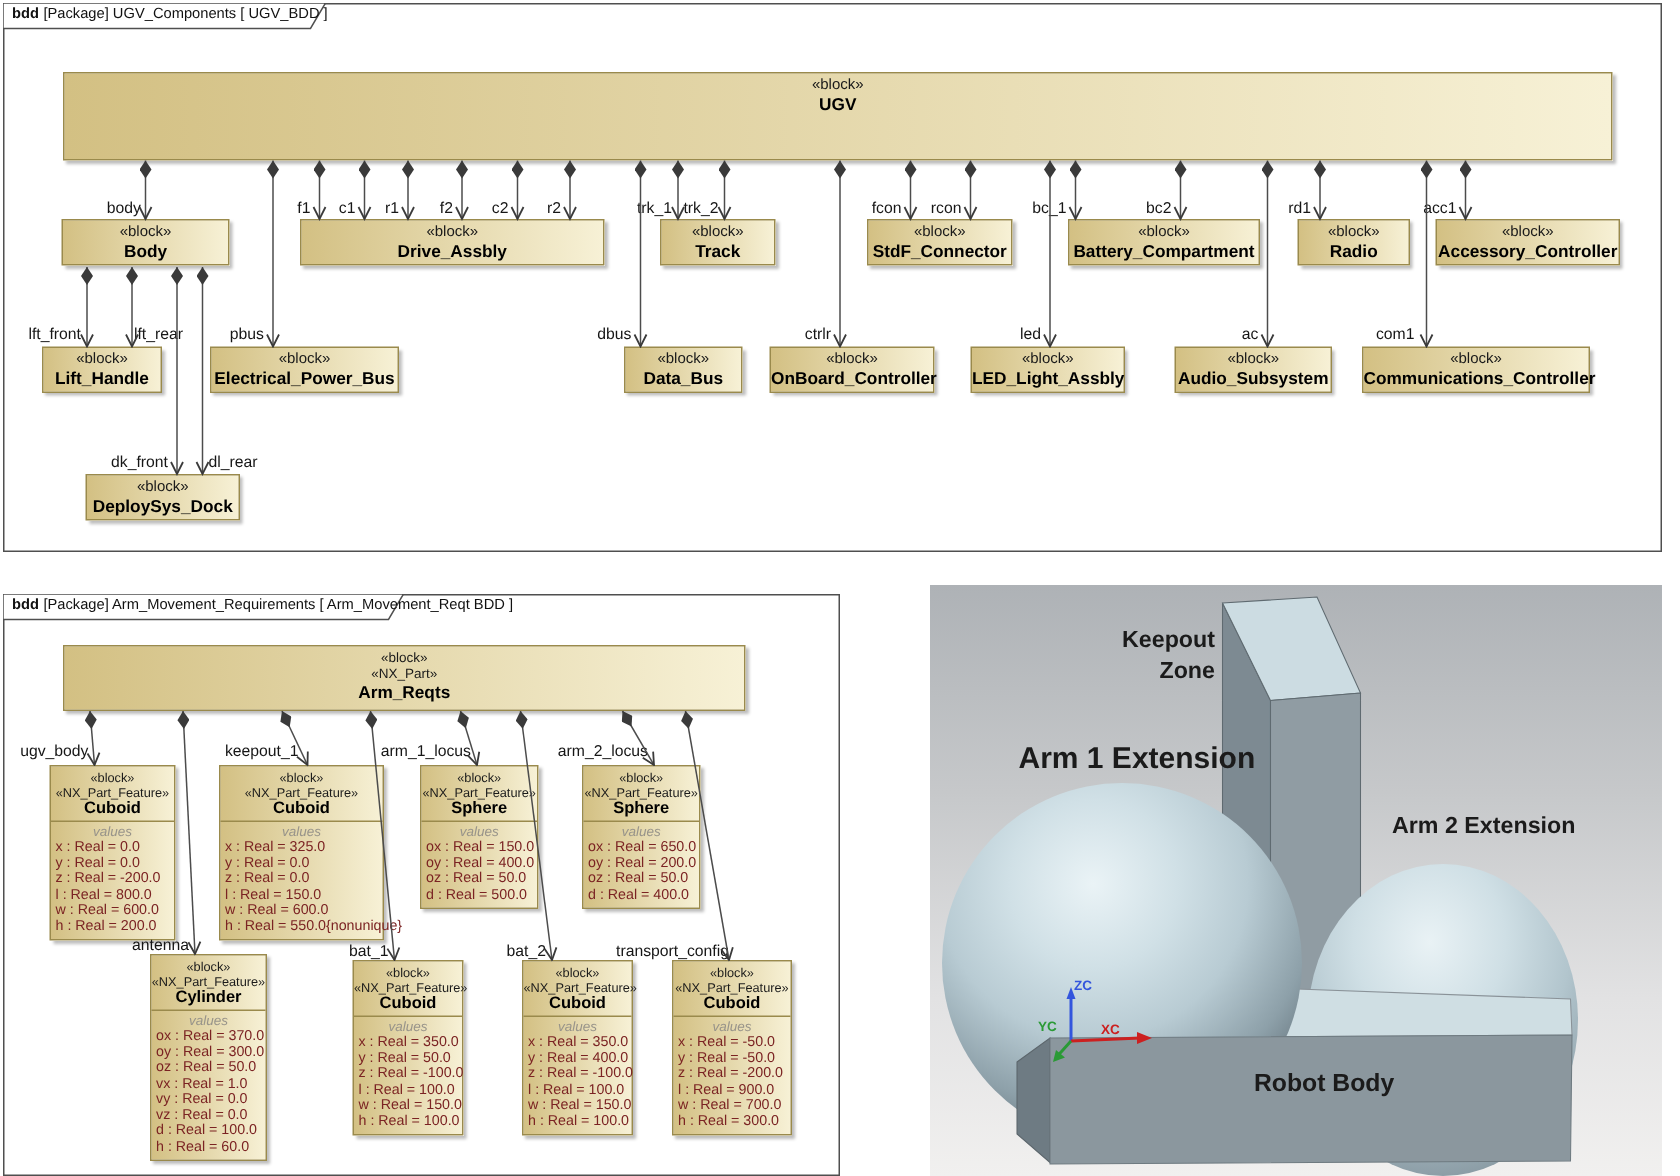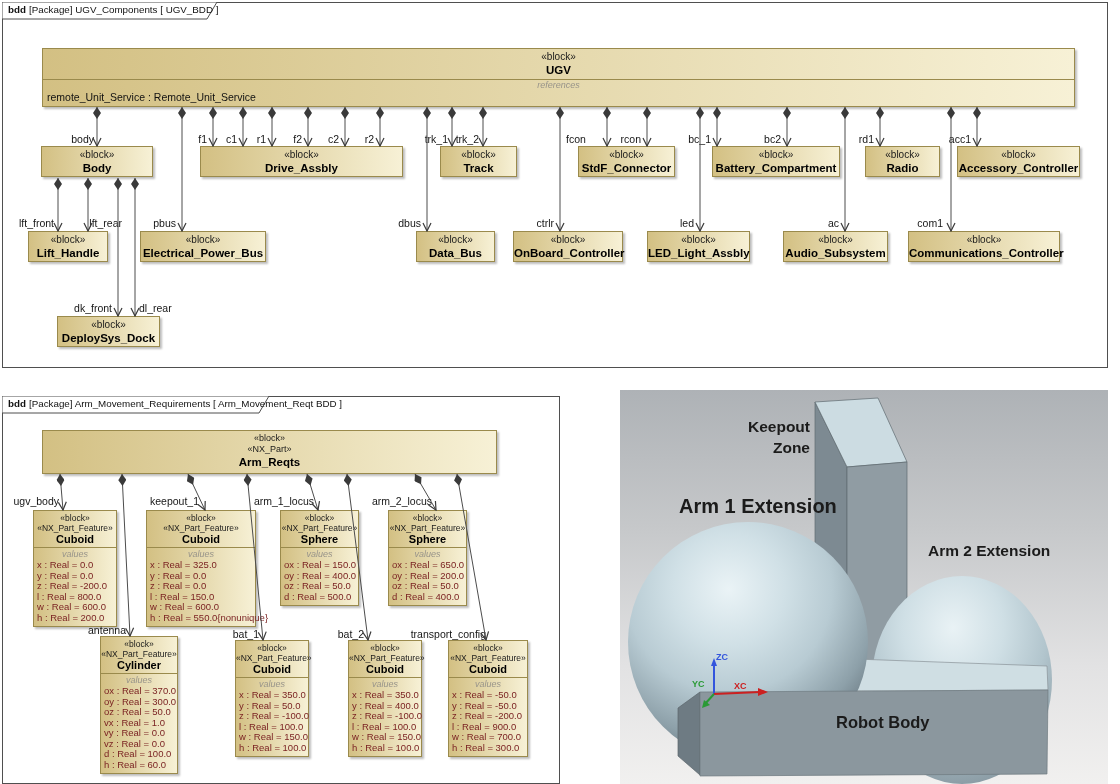--- a/index.html
+++ b/index.html
@@ -46,24 +46,20 @@
   <div class="tab" style="left:2px;top:2px;width:216px;">
     <svg width="216" height="18">
         <path d="M0,0 H215 L205,17 H0 Z" fill="#ffffff" stroke="#4f4f4f"></path>
       </svg>
     <div class="txt"><span class="b">bdd</span><span class="r">[Package] UGV_Components [ UGV_BDD ]</span></div>
   </div>
 
   <div class="blk" style="left:42px;top:48px;width:1033px;height:59px;">
     <div class="st">«block»</div>
     <div class="nm">UGV</div>
-    <div class="refs">
-      <div class="vlbl">references</div>
-      <div class="refline">remote_Unit_Service : Remote_Unit_Service</div>
-    </div>
   </div>
 
   <div class="blk" style="left:41px;top:146px;width:112px;height:31px;">
     <div class="st">«block»</div>
     <div class="nm">Body</div>
   </div>
   <div class="blk" style="left:200px;top:146px;width:203px;height:31px;">
     <div class="st">«block»</div>
     <div class="nm">Drive_Assbly</div>
   </div>
@@ -124,21 +120,21 @@
 
   <span class="plabel" style="left:44px;top:133px;width:50px;">body</span>
   <span class="plabel" style="left:157px;top:133px;width:50px;">f1</span>
   <span class="plabel" style="left:187px;top:133px;width:50px;">c1</span>
   <span class="plabel" style="left:216px;top:133px;width:50px;">r1</span>
   <span class="plabel" style="left:252px;top:133px;width:50px;">f2</span>
   <span class="plabel" style="left:289px;top:133px;width:50px;">c2</span>
   <span class="plabel" style="left:324px;top:133px;width:50px;">r2</span>
   <span class="plabel" style="left:398px;top:133px;width:50px;">trk_1</span>
   <span class="plabel" style="left:429px;top:133px;width:50px;">trk_2</span>
-  <span class="plabel" style="left:551px;top:133px;width:50px;text-align:center;">fcon</span>
+  <span class="plabel" style="left:551px;top:133px;width:50px;">fcon</span>
   <span class="plabel" style="left:591px;top:133px;width:50px;">rcon</span>
   <span class="plabel" style="left:661px;top:133px;width:50px;">bc_1</span>
   <span class="plabel" style="left:731px;top:133px;width:50px;">bc2</span>
   <span class="plabel" style="left:824px;top:133px;width:50px;">rd1</span>
   <span class="plabel" style="left:921px;top:133px;width:50px;">acc1</span>
   <span class="plabel" style="left:126px;top:217px;width:50px;">pbus</span>
   <span class="plabel" style="left:371px;top:217px;width:50px;">dbus</span>
   <span class="plabel" style="left:504px;top:217px;width:50px;">ctrlr</span>
   <span class="plabel" style="left:644px;top:217px;width:50px;">led</span>
   <span class="plabel" style="left:789px;top:217px;width:50px;">ac</span>

